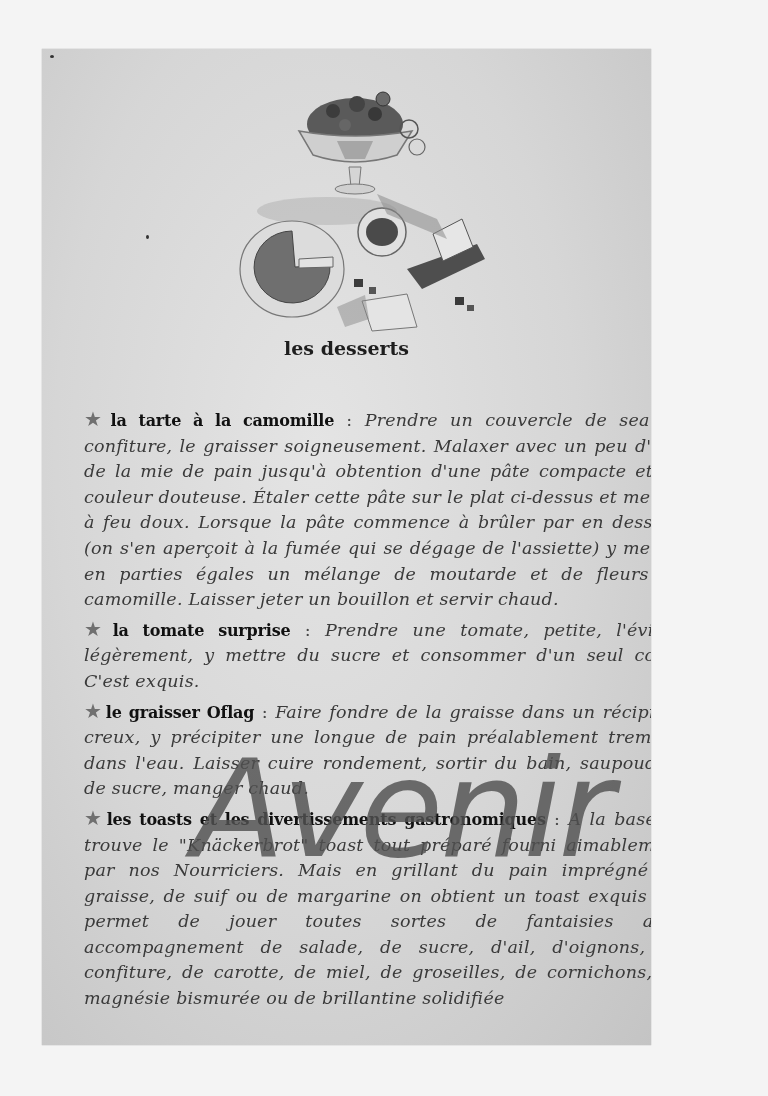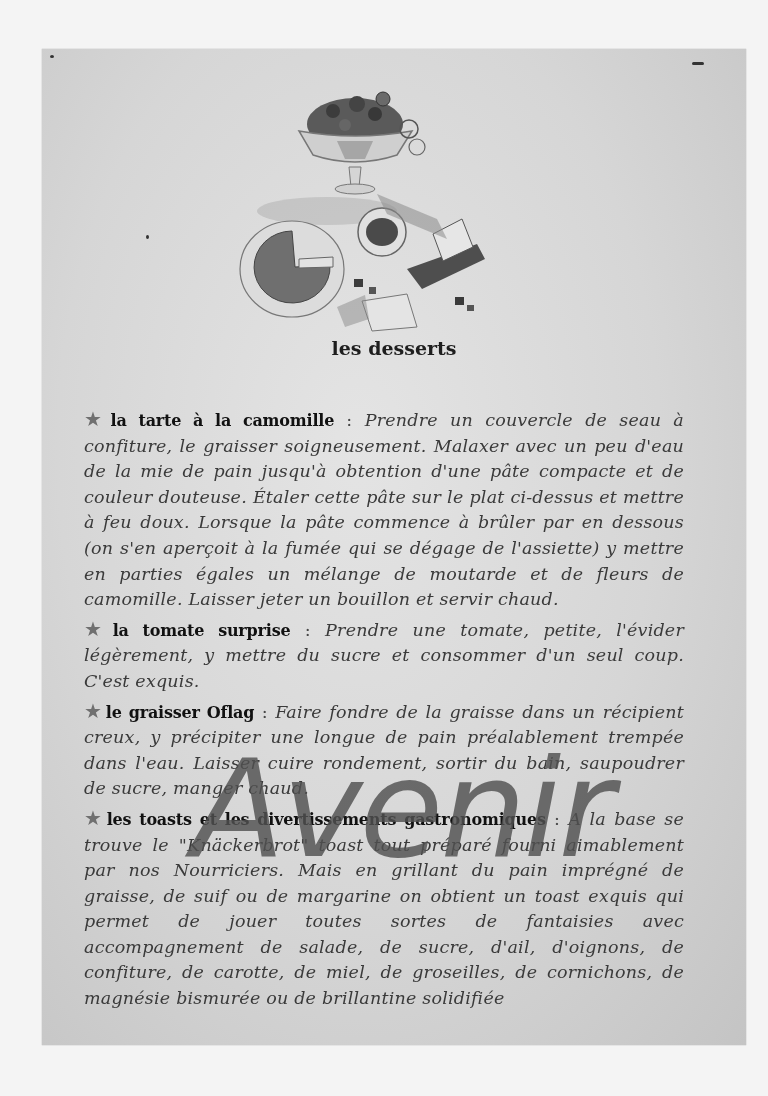--- a/index.html
+++ b/index.html
@@ -2,21 +2,21 @@
 <html><head>
   <meta charset="utf-8">
   <style>
     html, body { margin: 0; padding: 0; }
     body {
       width: 768px; height: 1096px; overflow: hidden; position: relative;
       background: #f4f4f4;
       font-family: "DejaVu Serif", serif;
     }
     .poster {
-      position: absolute; left: 42px; top: 49px; width: 704px; height: 996px;
+      position: absolute; left: 42px; top: 49px; width: 609px; height: 996px;
       background: radial-gradient(ellipse at 45% 40%, #e4e4e4 0%, #d6d6d6 55%, #c4c4c4 100%);
       box-shadow: 0 0 1px #999;
       overflow: hidden;
     }
     .speck { position: absolute; background: #333; border-radius: 50%; }
     .illustration { position: absolute; left: 195px; top: 20px; width: 270px; height: 270px; }
     .section-title {
       position: absolute; left: 0; width: 100%; top: 288px; text-align: center;
       font-family: "DejaVu Serif", serif; font-weight: bold; font-size: 19px; color: #1e1e1e;
     }

